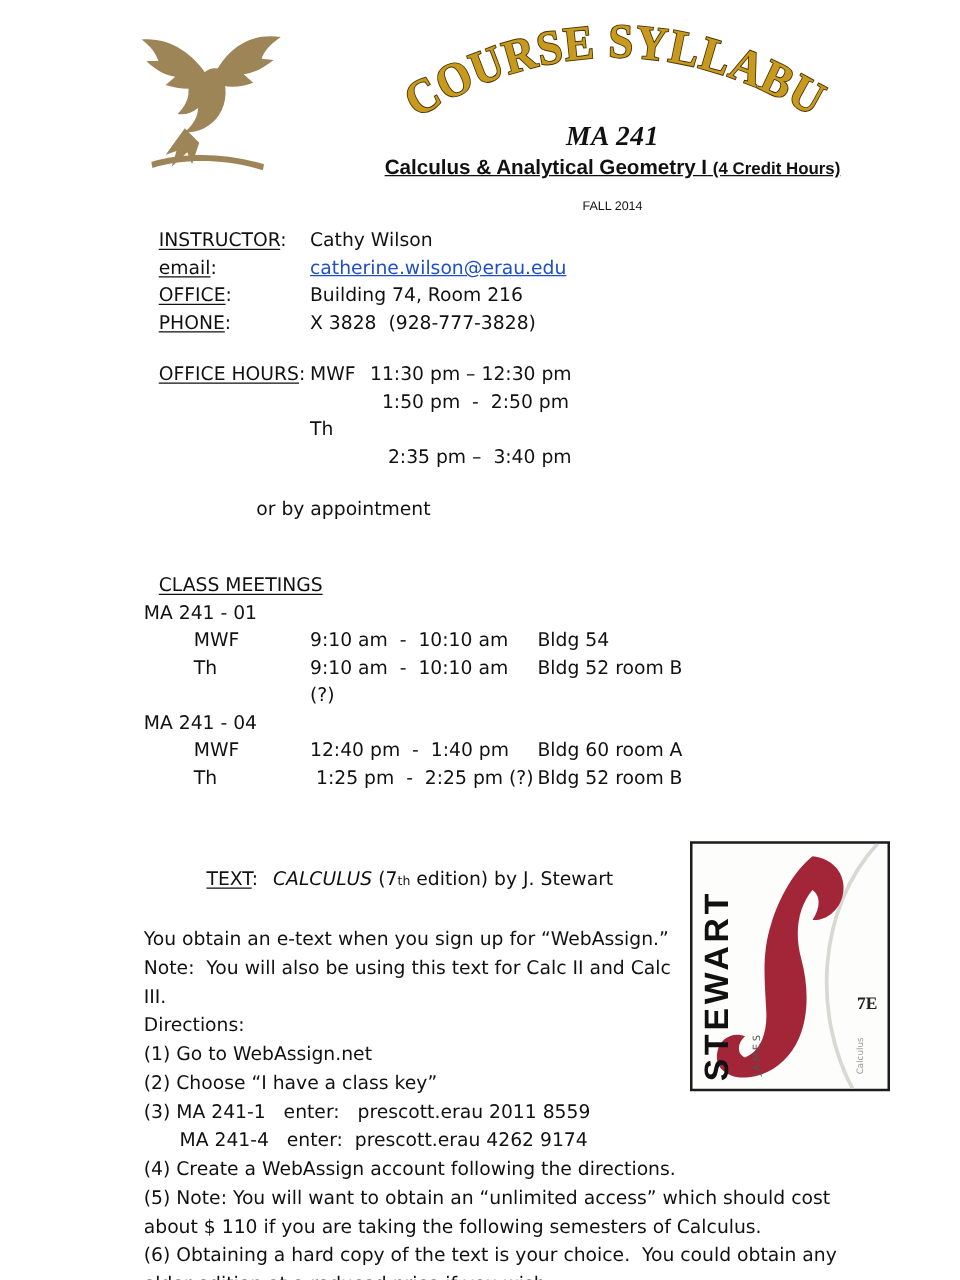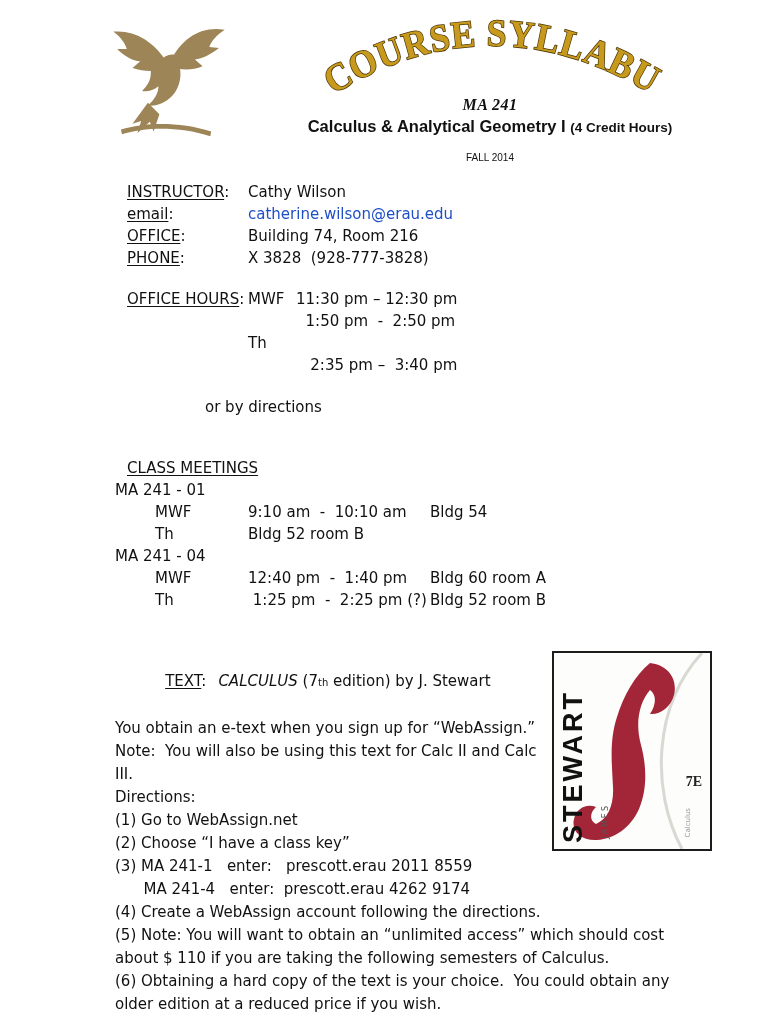--- a/index.html
+++ b/index.html
@@ -5,32 +5,32 @@
   html,body { margin:0; padding:0; background:#ffffff; }
   .page {
     position:relative; width:768px; height:1024px; margin:0 auto;
     background:#ffffff; overflow:hidden; color:#111;
     font-family:"DejaVu Sans", sans-serif;
   }
   
   .eagle { position:absolute; left:110px; top:22px; width:118px; height:120px; }
   .arch  { position:absolute; left:314px; top:12px; width:358px; height:94px; }
   .course-head { position:absolute; left:270px; top:96px; width:440px; text-align:center; }
-  .course-code { font-family:"Liberation Serif", serif; font-style:italic; font-weight:700; font-size:16px; letter-spacing:.5px; }
-  .course-title-line { font-family:"Liberation Sans", sans-serif; font-weight:700; font-size:16.5px; margin-top:3px; }
+  .course-code { font-family:"Liberation Serif", serif; font-style:italic; font-weight:700; font-size:22px; letter-spacing:.5px; }
+  .course-title-line { font-family:"Liberation Sans", sans-serif; font-weight:700; font-size:16.5px; margin-top:3px;text-decoration:underline; }
   .credit { font-size:13.5px; }
   .term { font-family:"Liberation Sans", sans-serif; font-weight:400; font-size:10px; margin-top:16px; }
 
   
   .content { position:absolute; left:115px; top:181px; width:597px; font-size:15px; line-height:22px; }
   .u { text-decoration:underline; text-underline-offset:2px;margin-left:12px; }
   .crow { display:flex; }
   .lbl { flex:0 0 133px; }
   .val { white-space:pre-wrap; }
-  a.link { color:#1f4fc5; cursor:pointer; }
+  a.link { color:#1f4fc5; text-decoration:underline; cursor:pointer; }
 
   .ohours { display:flex; margin-top:19px; }
   .ohrow { display:flex; }
   .day { flex:0 0 48px; }
   .time { white-space:pre-wrap; }
 
   .note { margin-left:90px; margin-top:20px; }
 
   .meetings { margin-top:39px; }
   .mrow { display:flex; margin-left:40px; }
@@ -131,33 +131,34 @@
         <div class="ohrow">
           <span class="day">Th</span>
         </div>
         <div class="ohrow">
           <span class="day"></span>
           <span class="time">   2:35 pm –  3:40 pm</span>
         </div>
       </div>
     </div>
 
-    <div class="note">or by directions</div>
+    <div class="note">or by appointment</div>
 
     <div class="meetings">
       <div><span class="u">CLASS MEETINGS</span></div>
 
       <div>MA 241 - 01</div>
       <div class="mrow">
         <span class="mdays">MWF</span>
         <span class="mtime">9:10 am  -  10:10 am</span>
         <span class="mloc">Bldg 54</span>
       </div>
       <div class="mrow">
         <span class="mdays">Th</span>
+        <span class="mtime">9:10 am  -  10:10 am (?)</span>
         <span class="mloc">Bldg 52 room B</span>
       </div>
 
       <div>MA 241 - 04</div>
       <div class="mrow">
         <span class="mdays">MWF</span>
         <span class="mtime">12:40 pm  -  1:40 pm</span>
         <span class="mloc">Bldg 60 room A</span>
       </div>
       <div class="mrow">

